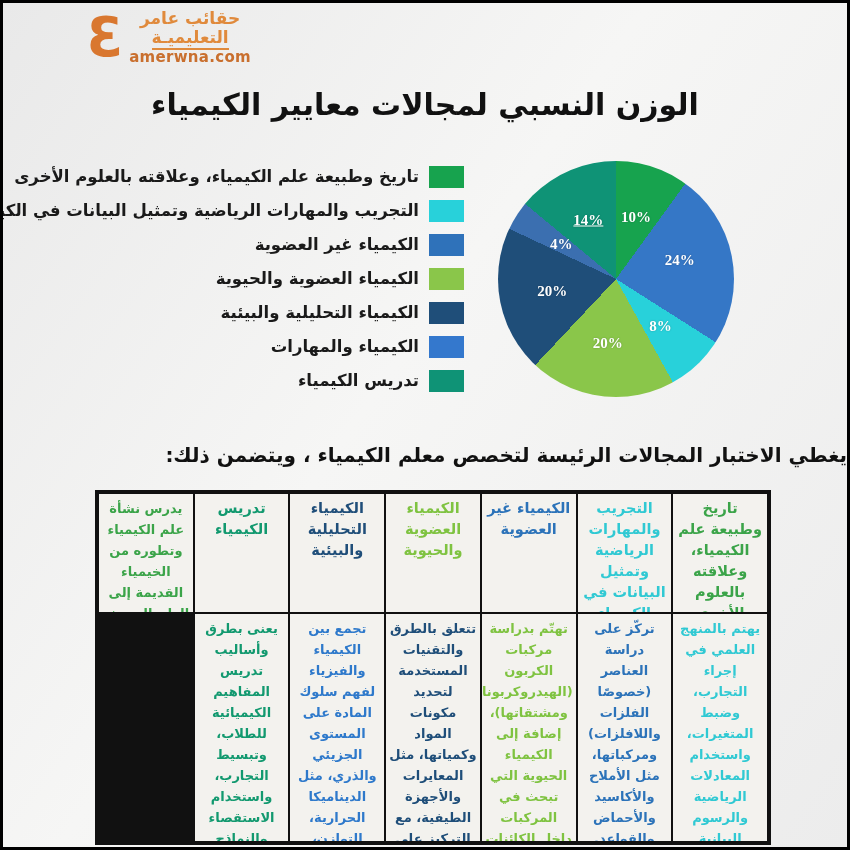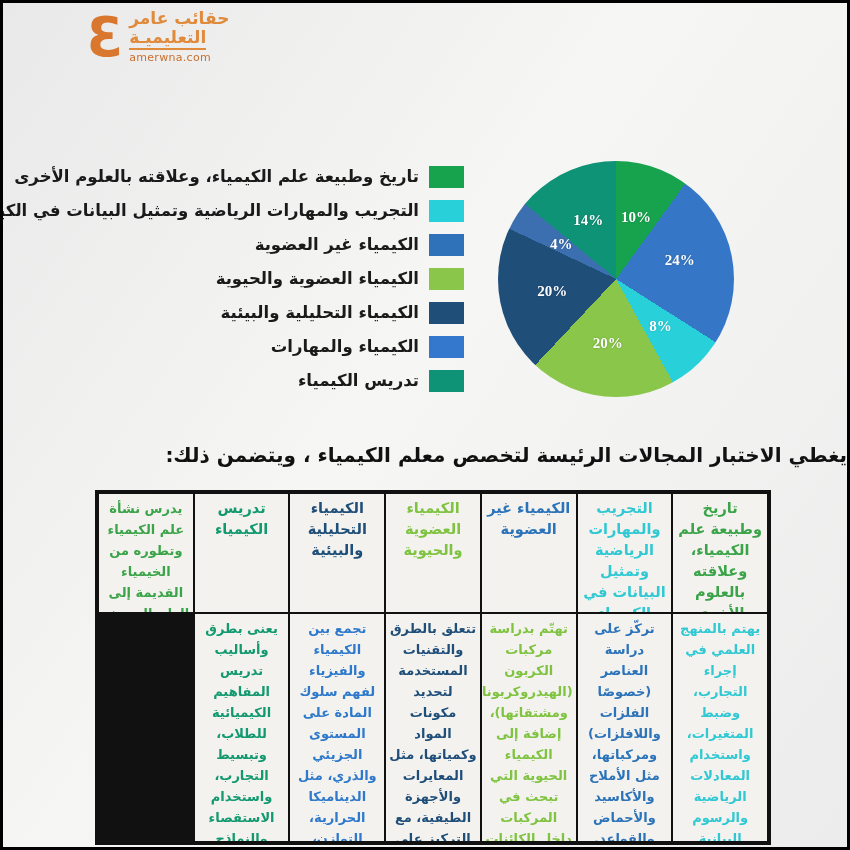--- a/index.html
+++ b/index.html
@@ -8,25 +8,25 @@
   .page {
     position:relative; width:850px; height:850px;
     border:3px solid #000;
     background:linear-gradient(125deg,#e9e9e9 0%,#f6f6f5 45%,#ececec 100%);
     overflow:hidden;
   }
   
   .logo { position:absolute; left:84px; top:6px; display:flex; align-items:center; gap:6px; }
   .logo-glyph { font-size:52px; font-weight:bold; color:#d9772f; line-height:56px;
     font-family:"DejaVu Sans", sans-serif; transform:scaleY(1.05); }
-  .logo-text { display:flex; flex-direction:column; align-items:flex-end; direction:rtl; }
+  .logo-text { display:flex; flex-direction:column; align-items:center; direction:rtl; }
   .logo-line1 { color:#e08a3c; font-weight:bold; font-size:17px; line-height:19px; }
   .logo-line2 { color:#e08a3c; font-weight:bold; font-size:17px; line-height:19px;
     border-bottom:2px solid #e08a3c; padding-bottom:1px; }
-  .logo-site { color:#c96f2e; font-weight:normal; font-size:11px; line-height:15px; letter-spacing:.3px; }
+  .logo-site { color:#c96f2e; font-weight:bold; font-size:15px; line-height:15px; letter-spacing:.3px; }
   
   .main-title { position:absolute; top:84px; left:0; width:100%; text-align:center;
     font-size:30px; font-weight:bold; color:#111; direction:rtl; }
   .sub-title { position:absolute; top:440px; left:0; width:100%; text-align:right;
     font-size:20px; font-weight:bold; color:#111; direction:rtl; }
   
   .legend { position:absolute; left:0; top:162px; width:461px; }
   .legend-row { direction:rtl; display:flex; align-items:center; height:23px; margin-bottom:11px; }
   .legend-swatch { width:35px; height:22px; flex:0 0 35px; margin-left:10px; }
   .legend-label { font-size:16.5px; font-weight:bold; color:#1a1a1a; white-space:nowrap; }
@@ -51,20 +51,21 @@
 
   <div class="logo">
     <span class="logo-glyph">Ɛ</span>
     <span class="logo-text">
       <span class="logo-line1">حقائب عامر</span>
       <span class="logo-line2">التعليميـة</span>
       <span class="logo-site">amerwna.com</span>
     </span>
   </div>
 
+  <div class="main-title">الوزن النسبي لمجالات معايير الكيمياء</div>
 
   <div class="legend">
     <div class="legend-row">
       <span class="legend-swatch" style="background-color: rgb(23, 163, 78);"></span>
       <span class="legend-label">تاريخ وطبيعة علم الكيمياء، وعلاقته بالعلوم الأخرى</span>
     </div>
     <div class="legend-row">
       <span class="legend-swatch" style="background-color: rgb(40, 209, 218);"></span>
       <span class="legend-label">التجريب والمهارات الرياضية وتمثيل البيانات في الكيمياء</span>
     </div>
@@ -90,21 +91,21 @@
     </div>
   </div>
 
   <div class="pie" style="background: conic-gradient(rgb(23, 163, 78) 0%, rgb(23, 163, 78) 10%, rgb(53, 119, 198) 10%, rgb(53, 119, 198) 34%, rgb(40, 209, 218) 34%, rgb(40, 209, 218) 42%, rgb(138, 198, 74) 42%, rgb(138, 198, 74) 62%, rgb(31, 78, 121) 62%, rgb(31, 78, 121) 82%, rgb(59, 111, 176) 82%, rgb(59, 111, 176) 86%, rgb(15, 147, 118) 86%, rgb(15, 147, 118) 100%);">
       <span class="pie-label" style="left: 138.055px; top: 56.2764px; text-align: right;">10%</span>
       <span class="pie-label" style="left: 181.75px; top: 99px;">24%</span>
       <span class="pie-label" style="left: 162.427px; top: 165.31px;">8%</span>
       <span class="pie-label" style="left: 109.866px; top: 182.388px;">20%</span>
       <span class="pie-label" style="left: 54.2496px; top: 130.161px;">20%</span>
       <span class="pie-label" style="left: 63.2031px; top: 83.2248px;">4%</span>
-      <span class="pie-label" style="left: 90.3669px; top: 59.2767px;">14%</span>
+      <span class="pie-label" style="left: 90.3669px; top: 59.2767px; text-decoration: underline;">14%</span>
     </div>
 
   <div class="sub-title">يغطي الاختبار المجالات الرئيسة لتخصص معلم الكيمياء ، ويتضمن ذلك:</div>
 
   <div class="domains-table" dir="rtl">
     <div class="cell head">
         <span style="color: rgb(59, 164, 73);">تاريخ وطبيعة علم الكيمياء، وعلاقته بالعلوم الأخرى</span>
       </div>
     <div class="cell head">
         <span style="color: rgb(48, 201, 211);">التجريب والمهارات الرياضية وتمثيل البيانات في الكيمياء</span>

